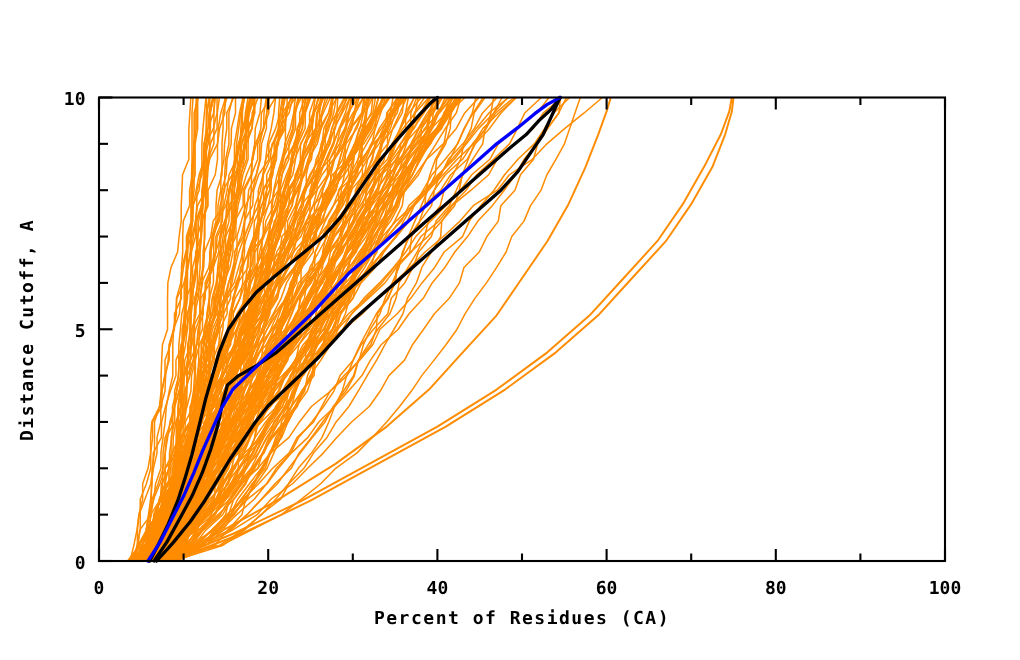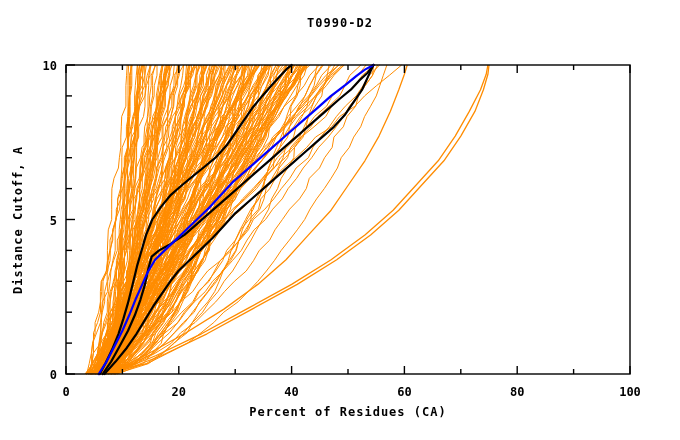--- a/index.html
+++ b/index.html
@@ -29,21 +29,20 @@
   .tick-label{
     font-family:"DejaVu Sans Mono","Liberation Mono",monospace;
     font-size:12px;font-weight:bold;fill:#000;
   }
 </style>
 </head>
 <body>
 
 <div id="root">
 
-  <div id="chart-title">T0990-D2</div>
 
   <svg id="plot-svg" width="680" height="440">
     <g id="g-bundle">
         <polyline points="106.0,374.0 108.3,363.7 113.2,353.4 113.2,343.1 115.2,332.8 118.8,322.5 123.2,312.2 123.2,301.9 123.4,291.6 128.1,281.3 129.4,271.0 132.2,260.7 132.2,250.4 135.6,240.1 135.6,229.8 137.4,219.5 142.0,209.2 142.1,198.9 144.6,188.6 146.7,178.3 147.1,168.0 147.2,157.7 151.0,147.4 151.0,137.1 152.8,126.8 155.4,116.5 157.8,106.2 160.0,95.9 160.6,85.6 161.1,75.3 163.0,65.0" fill="none" stroke="#ff8c00" stroke-width="1" stroke-linejoin="round"></polyline>
         <polyline points="99.5,374.0 116.0,363.7 129.0,353.4 139.1,343.1 147.2,332.8 155.5,322.5 162.1,312.2 166.1,301.9 175.5,291.6 179.3,281.3 188.1,271.0 193.1,260.7 200.7,250.4 206.9,240.1 208.3,229.8 215.5,219.5 220.6,209.2 226.9,198.9 233.8,188.6 239.3,178.3 243.6,168.0 247.9,157.7 252.5,147.4 257.5,137.1 264.8,126.8 267.2,116.5 271.2,106.2 275.7,95.9 281.1,85.6 287.4,75.3 289.1,65.0" fill="none" stroke="#ff8c00" stroke-width="1" stroke-linejoin="round"></polyline>
         <polyline points="101.2,374.0 112.6,363.7 124.2,353.4 129.9,343.1 138.4,332.8 144.8,322.5 151.7,312.2 157.4,301.9 159.6,291.6 166.7,281.3 170.9,271.0 178.1,260.7 179.4,250.4 183.6,240.1 190.6,229.8 194.5,219.5 200.9,209.2 204.0,198.9 209.2,188.6 211.4,178.3 215.8,168.0 219.9,157.7 222.6,147.4 228.1,137.1 230.4,126.8 233.3,116.5 238.7,106.2 240.7,95.9 246.0,85.6 249.6,75.3 252.2,65.0" fill="none" stroke="#ff8c00" stroke-width="1" stroke-linejoin="round"></polyline>
         <polyline points="118.1,374.0 122.9,363.7 127.9,353.4 131.5,343.1 138.5,332.8 140.2,322.5 142.0,312.2 147.4,301.9 147.4,291.6 149.2,281.3 154.6,271.0 154.6,260.7 154.6,250.4 158.0,240.1 159.2,229.8 162.2,219.5 164.7,209.2 168.0,198.9 169.6,188.6 171.7,178.3 171.7,168.0 172.4,157.7 173.2,147.4 178.8,137.1 180.8,126.8 180.8,116.5 180.8,106.2 185.7,95.9 185.7,85.6 185.7,75.3 186.5,65.0" fill="none" stroke="#ff8c00" stroke-width="1" stroke-linejoin="round"></polyline>
         <polyline points="101.9,374.0 105.1,363.7 110.5,353.4 110.7,343.1 111.3,332.8 115.6,322.5 115.6,312.2 116.5,301.9 118.4,291.6 119.7,281.3 123.3,271.0 124.5,260.7 124.5,250.4 125.7,240.1 125.7,229.8 126.6,219.5 126.6,209.2 127.3,198.9 128.0,188.6 131.1,178.3 132.4,168.0 134.1,157.7 134.1,147.4 134.1,137.1 137.1,126.8 137.1,116.5 137.5,106.2 137.5,95.9 140.3,85.6 140.3,75.3 142.1,65.0" fill="none" stroke="#ff8c00" stroke-width="1" stroke-linejoin="round"></polyline>
         <polyline points="86.2,374.0 94.2,363.7 102.4,353.4 107.5,343.1 115.3,332.8 120.4,322.5 127.6,312.2 135.3,301.9 140.5,291.6 148.1,281.3 155.3,271.0 161.3,260.7 169.7,250.4 175.2,240.1 185.2,229.8 192.6,219.5 197.3,209.2 204.5,198.9 214.1,188.6 218.5,178.3 225.1,168.0 234.5,157.7 239.1,147.4 247.6,137.1 256.1,126.8 265.1,116.5 268.6,106.2 277.0,95.9 283.1,85.6 292.6,75.3 300.9,65.0" fill="none" stroke="#ff8c00" stroke-width="1" stroke-linejoin="round"></polyline>
         <polyline points="91.1,374.0 98.2,363.7 104.4,353.4 111.9,343.1 121.6,332.8 126.3,322.5 134.2,312.2 140.3,301.9 145.9,291.6 153.8,281.3 157.4,271.0 166.3,260.7 168.4,250.4 174.9,240.1 181.9,229.8 190.0,219.5 194.3,209.2 198.1,198.9 205.9,188.6 211.7,178.3 216.8,168.0 221.1,157.7 227.4,147.4 233.5,137.1 239.8,126.8 242.1,116.5 252.0,106.2 254.0,95.9 262.3,85.6 268.2,75.3 269.3,65.0" fill="none" stroke="#ff8c00" stroke-width="1" stroke-linejoin="round"></polyline>

